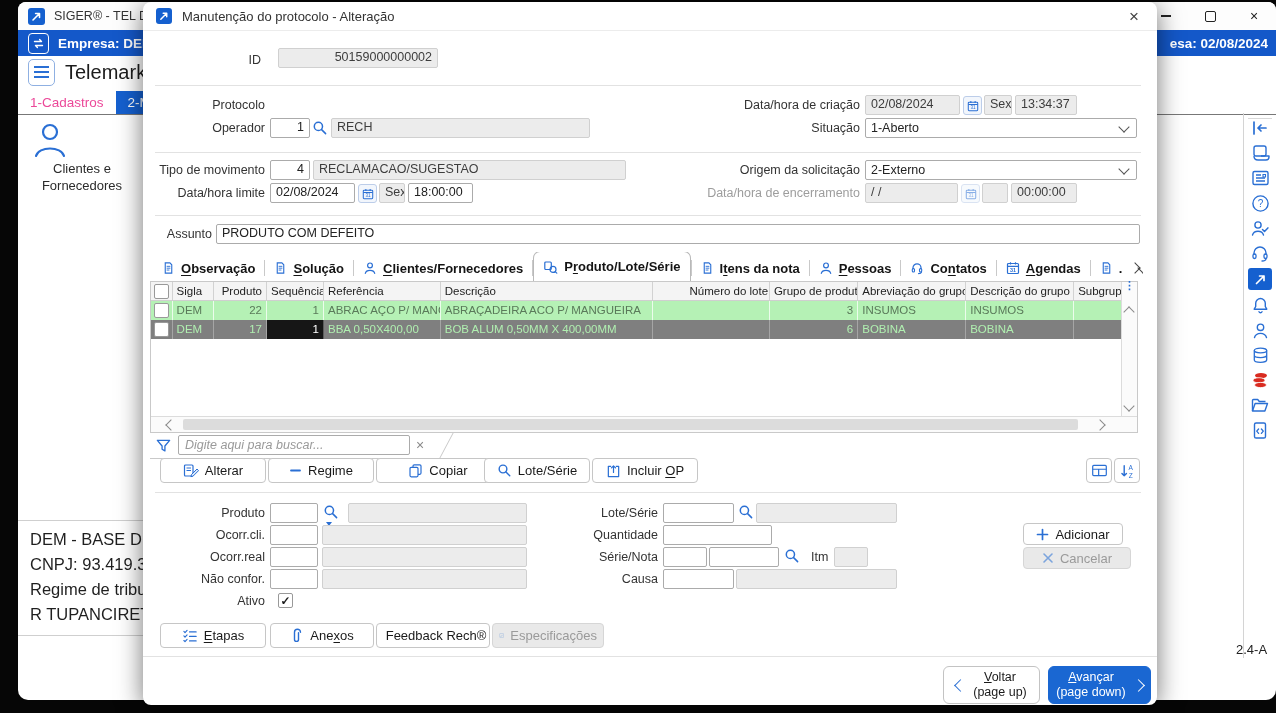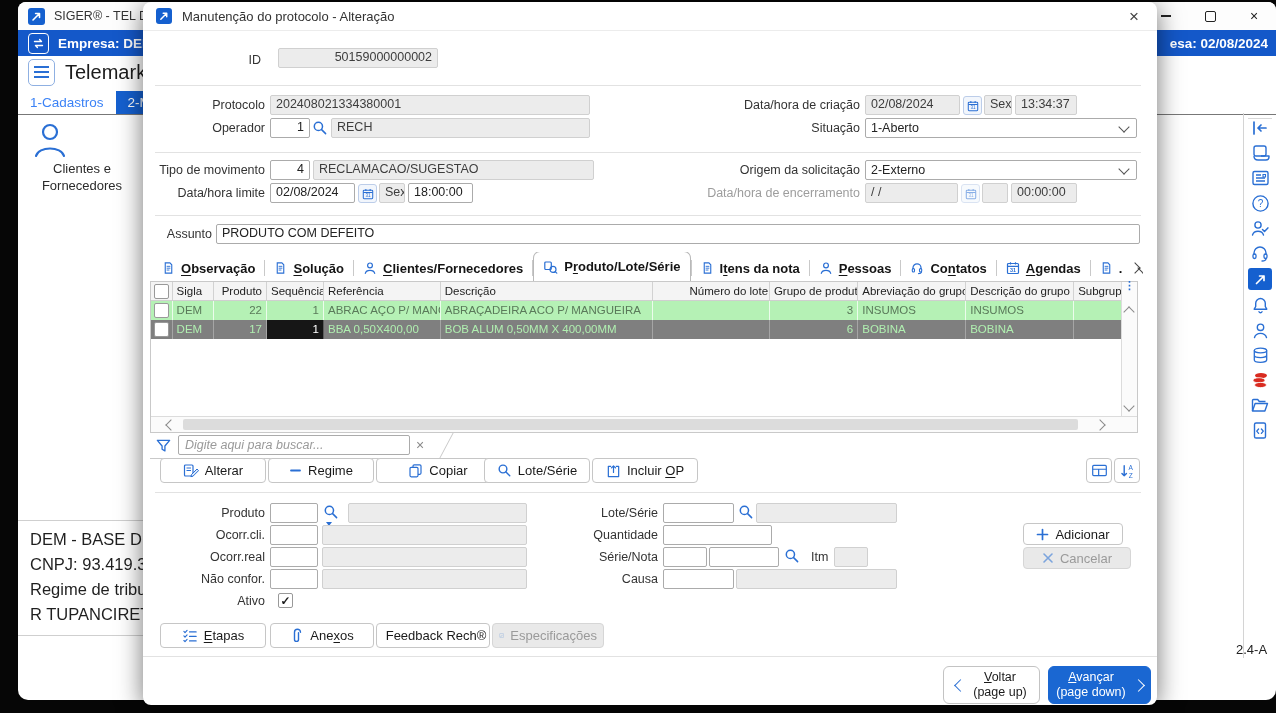--- a/index.html
+++ b/index.html
@@ -20,21 +20,21 @@
   .bluebar b{font-size:13.5px;white-space:nowrap;}
   .bb-right{position:absolute;right:8px;font-size:13.5px;font-weight:bold;white-space:nowrap;}
   .swapic{width:19px;height:19px;border:1.4px solid #fff;border-radius:4px;margin:0 9px 0 10px;flex:0 0 auto;
           display:flex;align-items:center;justify-content:center;}
   .modhead{position:absolute;left:0;top:54px;width:100%;height:32px;display:flex;align-items:center;background:#fff;}
   .hamb{width:25px;height:25px;border:1.4px solid #8fb0e2;border-radius:5px;margin-left:10px;
         display:flex;flex-direction:column;justify-content:center;gap:3px;align-items:center;}
   .hamb i{display:block;width:15px;height:1.8px;background:#2a6fd4;}
   .modtitle{margin-left:10px;font-size:20px;color:#1c1c1c;white-space:nowrap;}
   .navtabs{position:absolute;left:0;top:86px;width:100%;height:26px;display:flex;align-items:flex-end;border-bottom:1px solid #777;}
-  .navtab{font-size:13.5px;color:#3b82f6;padding:4px 12px;white-space:nowrap;}
+  .navtab{font-size:13.5px;color:#ec4899;padding:4px 12px;white-space:nowrap;}
   .navtab.on{background:#1560cf;color:#fff;}
   .shortcut{position:absolute;left:10px;top:118px;width:108px;text-align:center;color:#2b2b2b;font-size:13px;}
   .shortcut .cap{line-height:17px;}
   .infoblock{position:absolute;left:0px;top:518px;width:126px;border-top:1px solid #cfcfcf;border-bottom:1px solid #cfcfcf;
              padding:6px 0 8px 12px;box-sizing:border-box;overflow:hidden;}
   .infoblock div{font-size:16.5px;color:#1f1f1f;line-height:25px;white-space:nowrap;}
   .version{position:absolute;left:1218px;top:640px;font-size:13px;color:#222;}
   .rtool{position:absolute;right:0;top:111px;width:33px;height:545px;border-left:1px solid #d4d4d4;
          display:flex;flex-direction:column;align-items:center;padding-top:5px;box-sizing:border-box;gap:5px;}
   .rt{width:24px;height:20px;display:flex;align-items:center;justify-content:center;color:#2a6fd4;}
@@ -283,21 +283,20 @@
       </span>
       <span class="dlg-title-text">Manutenção do protocolo - Alteração</span>
       <span class="dlg-close">×</span>
     </div>
 
     <span class="lb" style="left:18px;top:48px;width:100px;">ID</span>
     <div class="f dis ra" style="left:135px;top:46px;width:160px;">50159000000002</div>
     <div class="sep" style="left:12px;top:83px;width:986px;"></div>
 
     <span class="lb" style="left:20px;top:93px;width:102px;">Protocolo</span>
-    <div class="f dis" style="left:127px;top:93px;width:320px;">202408021334380001</div>
     <span class="lb" style="left:20px;top:116px;width:102px;">Operador</span>
     <div class="f ra" style="left:127px;top:116px;width:40px;">1</div>
     <span class="sic" style="left:169px;top:118px;">
       <svg width="16" height="16" viewBox="0 0 16 16">
           <circle cx="6.4" cy="6.4" r="4.1" fill="none" stroke="#2a6fd4" stroke-width="1.5"></circle>
           <path d="M9.6 9.6L13.6 13.6" stroke="#2a6fd4" stroke-width="1.5" stroke-linecap="round"></path>
         </svg>
     </span>
     <div class="f dis" style="left:188px;top:116px;width:259px;">RECH</div>
 
@@ -316,21 +315,21 @@
     <span class="lb" style="left:600px;top:116px;width:117px;">Situação</span>
     <div class="f sel" style="left:722px;top:116px;width:272px;">
       <span>1-Aberto</span>
         <span class="chevd"></span>
     </div>
 
     <div class="sep" style="left:12px;top:150px;width:986px;"></div>
 
     <span class="lb" style="left:10px;top:158px;width:112px;">Tipo de movimento</span>
     <div class="f ra" style="left:127px;top:158px;width:40px;">4</div>
-    <div class="f dis" style="left:170px;top:158px;width:281px;">RECLAMACAO/SUGESTAO</div>
+    <div class="f dis" style="left:170px;top:158px;width:313px;">RECLAMACAO/SUGESTAO</div>
 
     <span class="lb" style="left:560px;top:158px;width:157px;">Origem da solicitação</span>
     <div class="f sel" style="left:722px;top:158px;width:272px;">
       <span>2-Externo</span>
         <span class="chevd"></span>
     </div>
 
     <span class="lb" style="left:10px;top:181px;width:112px;">Data/hora limite</span>
     <div class="f" style="left:127px;top:181px;width:85px;">02/08/2024</div>
     <span class="calbtn" style="left:215px;top:182px;">

